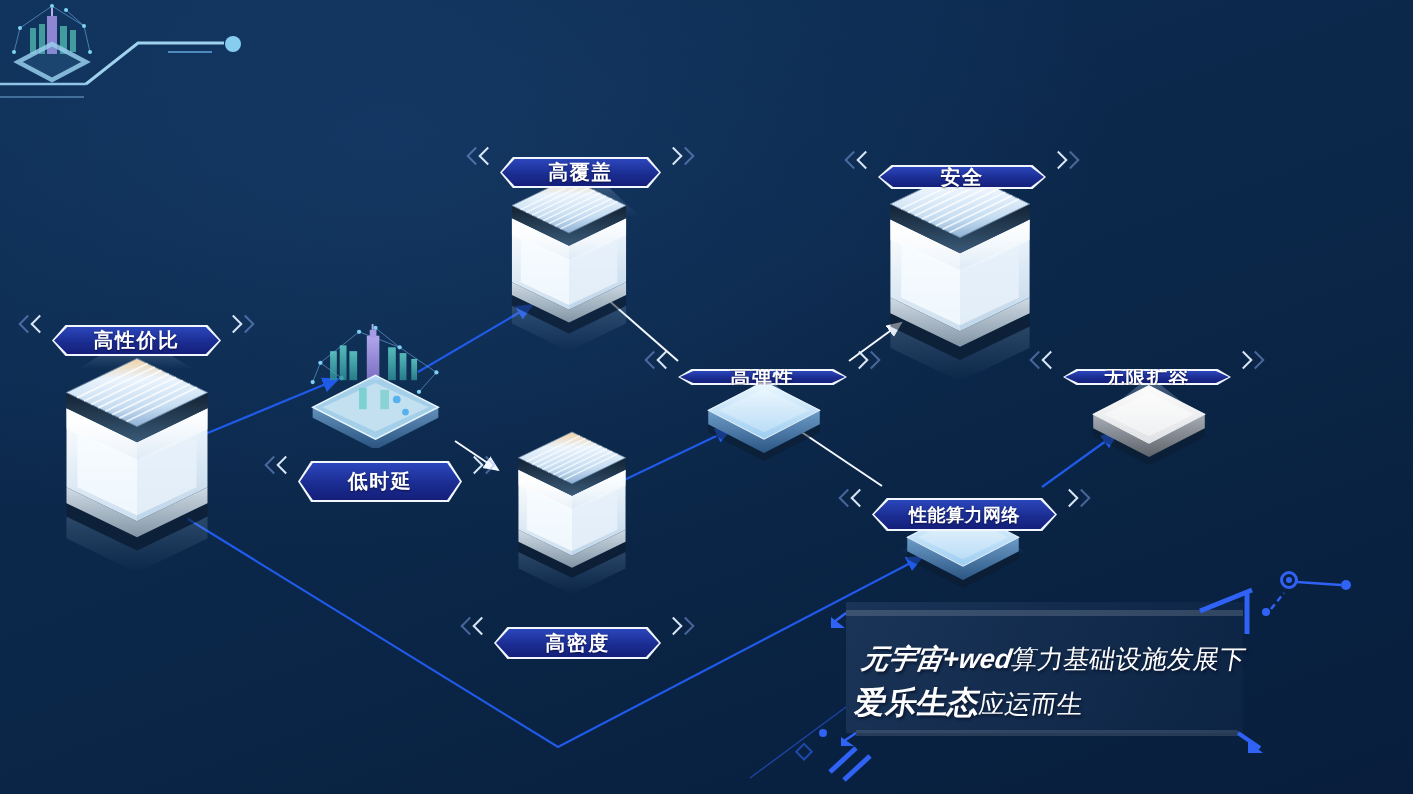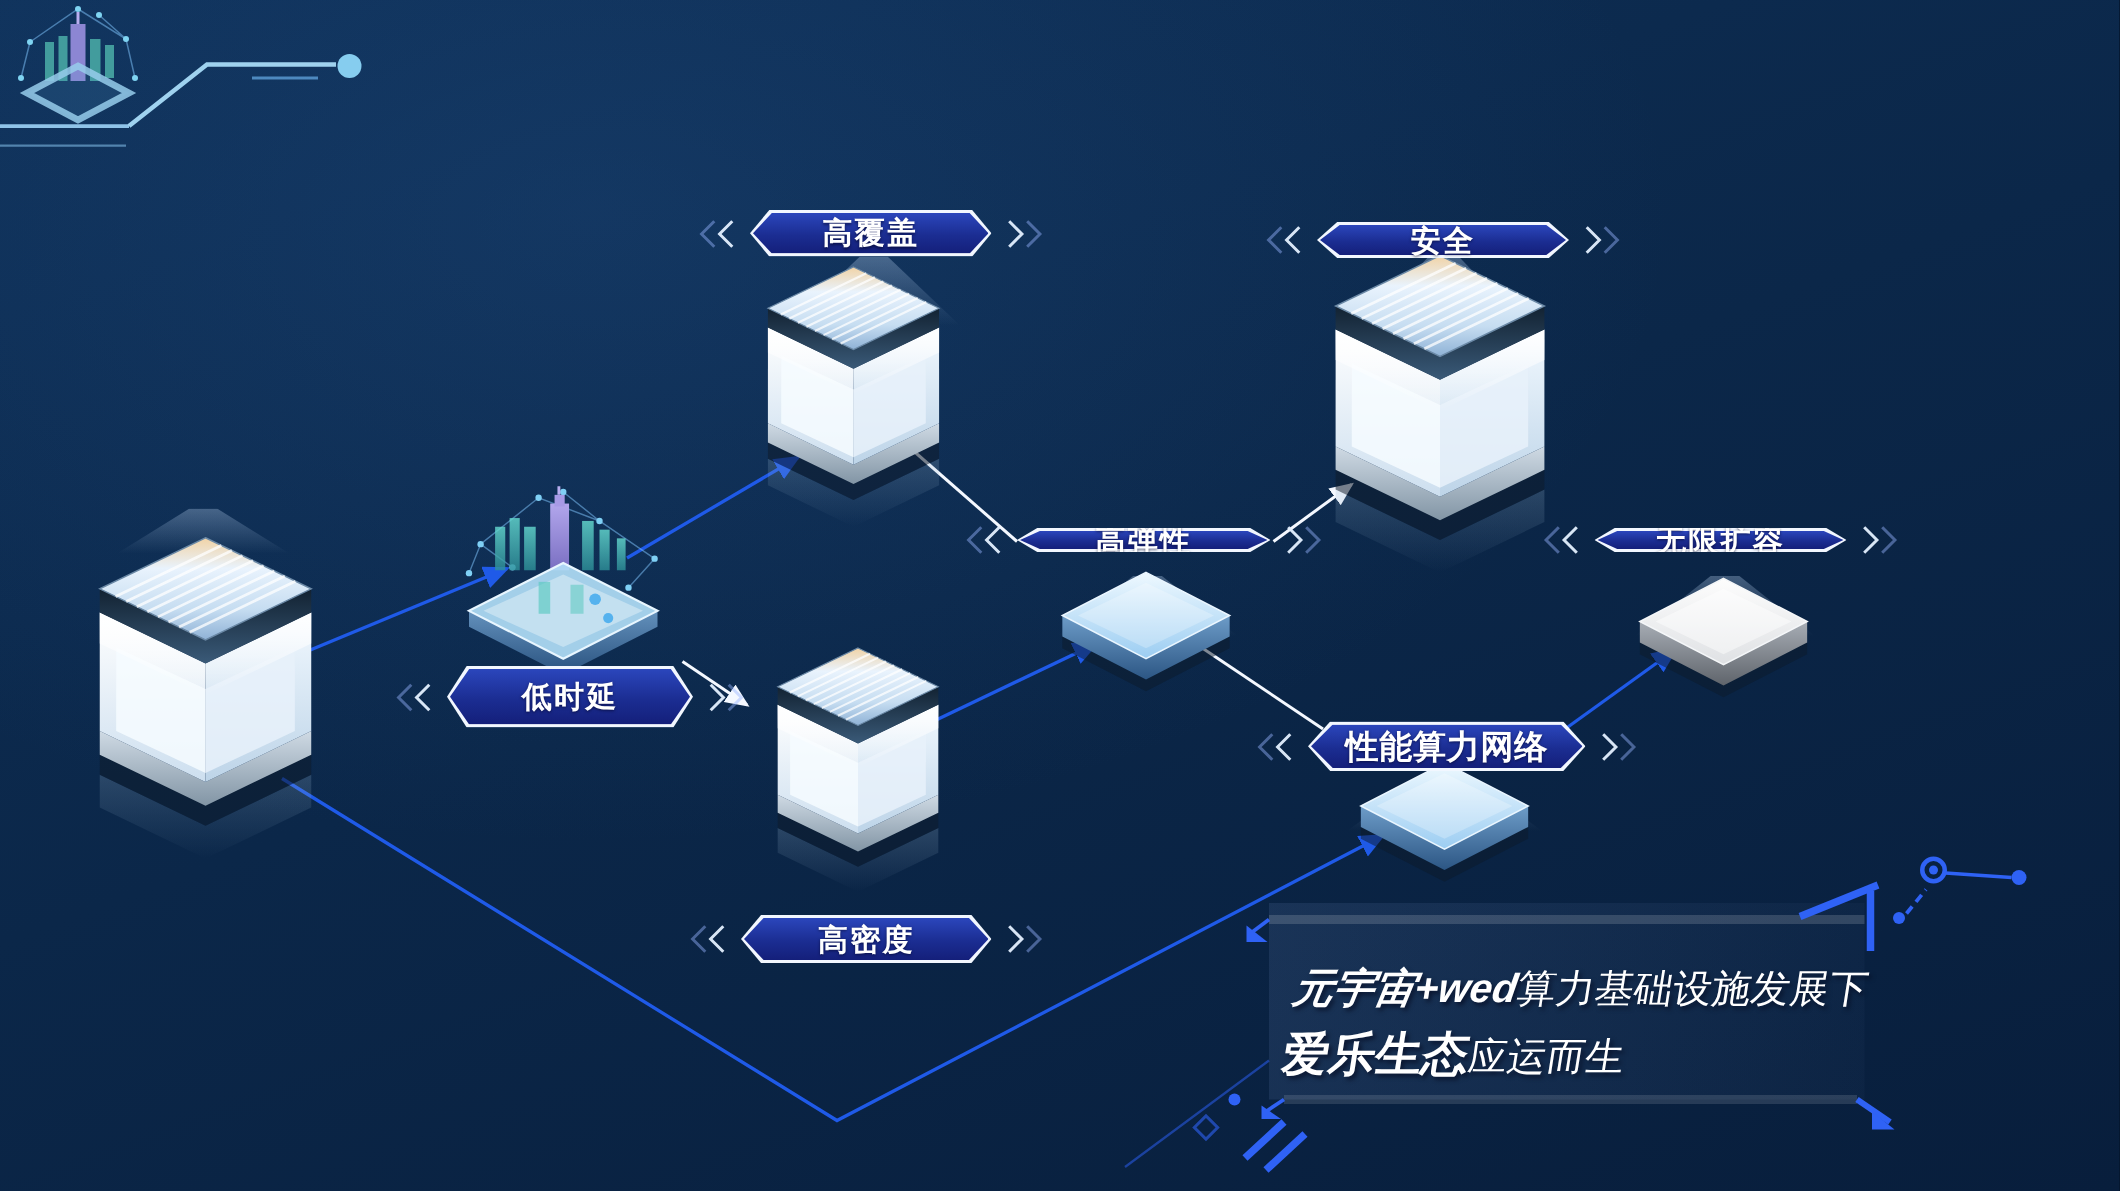--- a/index.html
+++ b/index.html
@@ -19,33 +19,33 @@
     background:linear-gradient(180deg,rgba(200,225,255,0.30),rgba(200,225,255,0));
   }
 
   
   .node{position:absolute;z-index:4;}
   .hex{
     position:relative;width:100%;height:100%;
     background:#f2f7ff;
     clip-path:polygon(8% 0,92% 0,100% 50%,92% 100%,8% 100%,0 50%);
     filter:drop-shadow(0 0 5px rgba(90,140,255,0.65));
-    display:flex;align-items:center;justify-content:center;
+    display:flex;align-items:center;justify-content:center;margin-top:17px;
   }
   .hex-inner{
     position:absolute;inset:2px;
     clip-path:polygon(8% 0,92% 0,100% 50%,92% 100%,8% 100%,0 50%);
     background:linear-gradient(180deg,#2b46bc 0%,#1b2d92 55%,#141f7a 100%);
   }
   .hex .label{
     position:relative;z-index:1;color:#ffffff;font-weight:bold;
     font-size:20px;letter-spacing:1.5px;white-space:nowrap;
     text-shadow:0 1px 2px rgba(0,0,30,0.6);
   }
-  .node.big .label{font-size:22px;letter-spacing:0.5px;}
+  .node.big .label{font-size:18px;letter-spacing:0.5px;}
   .chev{position:absolute;top:50%;width:11px;height:11px;}
   .chev.l{border-left:2.5px solid rgba(228,240,255,0.95);border-bottom:2.5px solid rgba(228,240,255,0.95);
     transform:translateY(-50%) rotate(45deg);left:-19px;}
   .chev.l2{border-left:2px solid rgba(150,180,255,0.45);border-bottom:2px solid rgba(150,180,255,0.45);
     transform:translateY(-50%) rotate(45deg);left:-31px;}
   .chev.r{border-left:2.5px solid rgba(228,240,255,0.95);border-bottom:2.5px solid rgba(228,240,255,0.95);
     transform:translateY(-50%) rotate(225deg);right:-19px;}
   .chev.r2{border-left:2px solid rgba(150,180,255,0.45);border-bottom:2px solid rgba(150,180,255,0.45);
     transform:translateY(-50%) rotate(225deg);right:-31px;}
 
@@ -321,20 +321,30 @@
       <use href="#platW"></use>
     </svg>
 
   <div class="beam" style="left:525px;top:171px;width:115px;height:46px"></div>
   <div class="beam" style="left:900px;top:171px;width:125px;height:55px"></div>
   <div class="beam" style="left:705px;top:384px;width:120px;height:40px"></div>
   <div class="beam" style="left:1090px;top:384px;width:120px;height:40px"></div>
   <div class="beam" style="left:898px;top:514px;width:130px;height:40px"></div>
   <div class="beam" style="left:78px;top:339px;width:115px;height:30px"></div>
 
+  <div class="node" style="left:52px;top:308px;width:169px;height:31px">
+    <span class="chev l2"></span>
+    <span class="chev l"></span>
+    <div class="hex">
+      <div class="hex-inner"></div>
+      <span class="label">高性价比</span>
+    </div>
+    <span class="chev r"></span>
+    <span class="chev r2"></span>
+  </div>
 
   <div class="node" style="left:298px;top:444px;width:164px;height:41px">
     <span class="chev l2"></span>
     <span class="chev l"></span>
     <div class="hex">
       <div class="hex-inner"></div>
       <span class="label">低时延</span>
     </div>
     <span class="chev r"></span>
     <span class="chev r2"></span>

